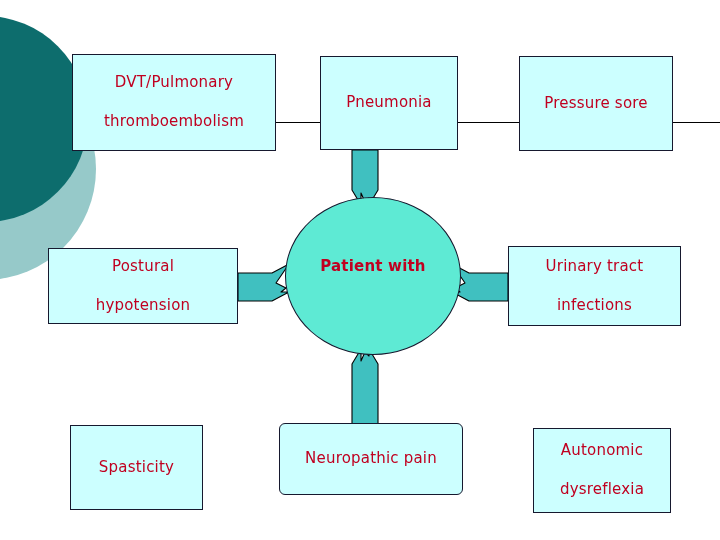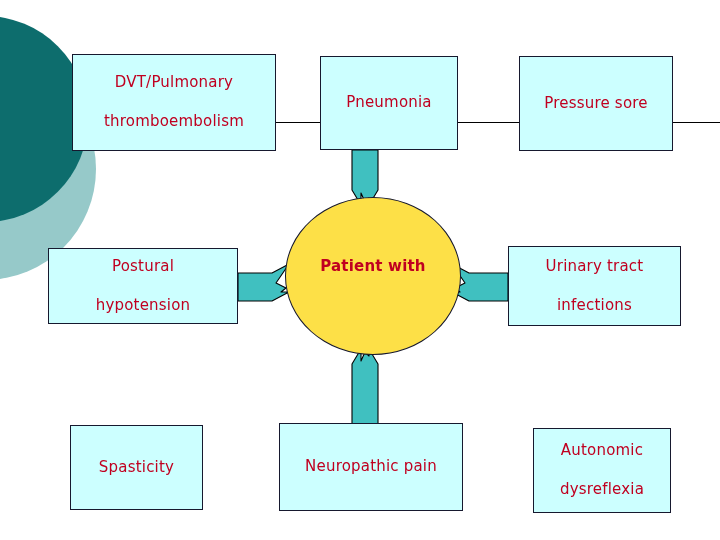--- a/index.html
+++ b/index.html
@@ -58,21 +58,21 @@
     top: 0;
     width: 720px;
     height: 540px;
     pointer-events: none;
   }
 
   
   .node-circle {
     position: absolute;
     border-radius: 50%;
-    background: #fde047;
+    background: #5eead4;
     border: 1px solid #16182e;
     box-sizing: border-box;
     display: flex;
     align-items: center;
     justify-content: center;
     text-align: center;
     color: #c00020;
     font-weight: bold;
     font-size: 15px;
     line-height: 1.28;
@@ -153,21 +153,21 @@
   </div>
 
   <div class="node-box" style="left:508px; top:246px; width:173px; height:80px;">
     <span><span>Urinary tract</span><br><span>infections</span></span>
   </div>
 
   <div class="node-box" style="left:70px; top:425px; width:133px; height:85px;">
     <span>Spasticity</span>
   </div>
 
-  <div class="node-box" style="left:279px; top:423px; width:184px; height:88px;">
+  <div class="node-box" style="left:279px; top:423px; width:184px; height:72px;border-radius:6px;">
     <span>Neuropathic pain</span>
   </div>
 
   <div class="node-box" style="left:533px; top:428px; width:138px; height:85px;">
     <span><span>Autonomic</span><br><span>dysreflexia</span></span>
   </div>
 
 </div>
 
 </body></html>

